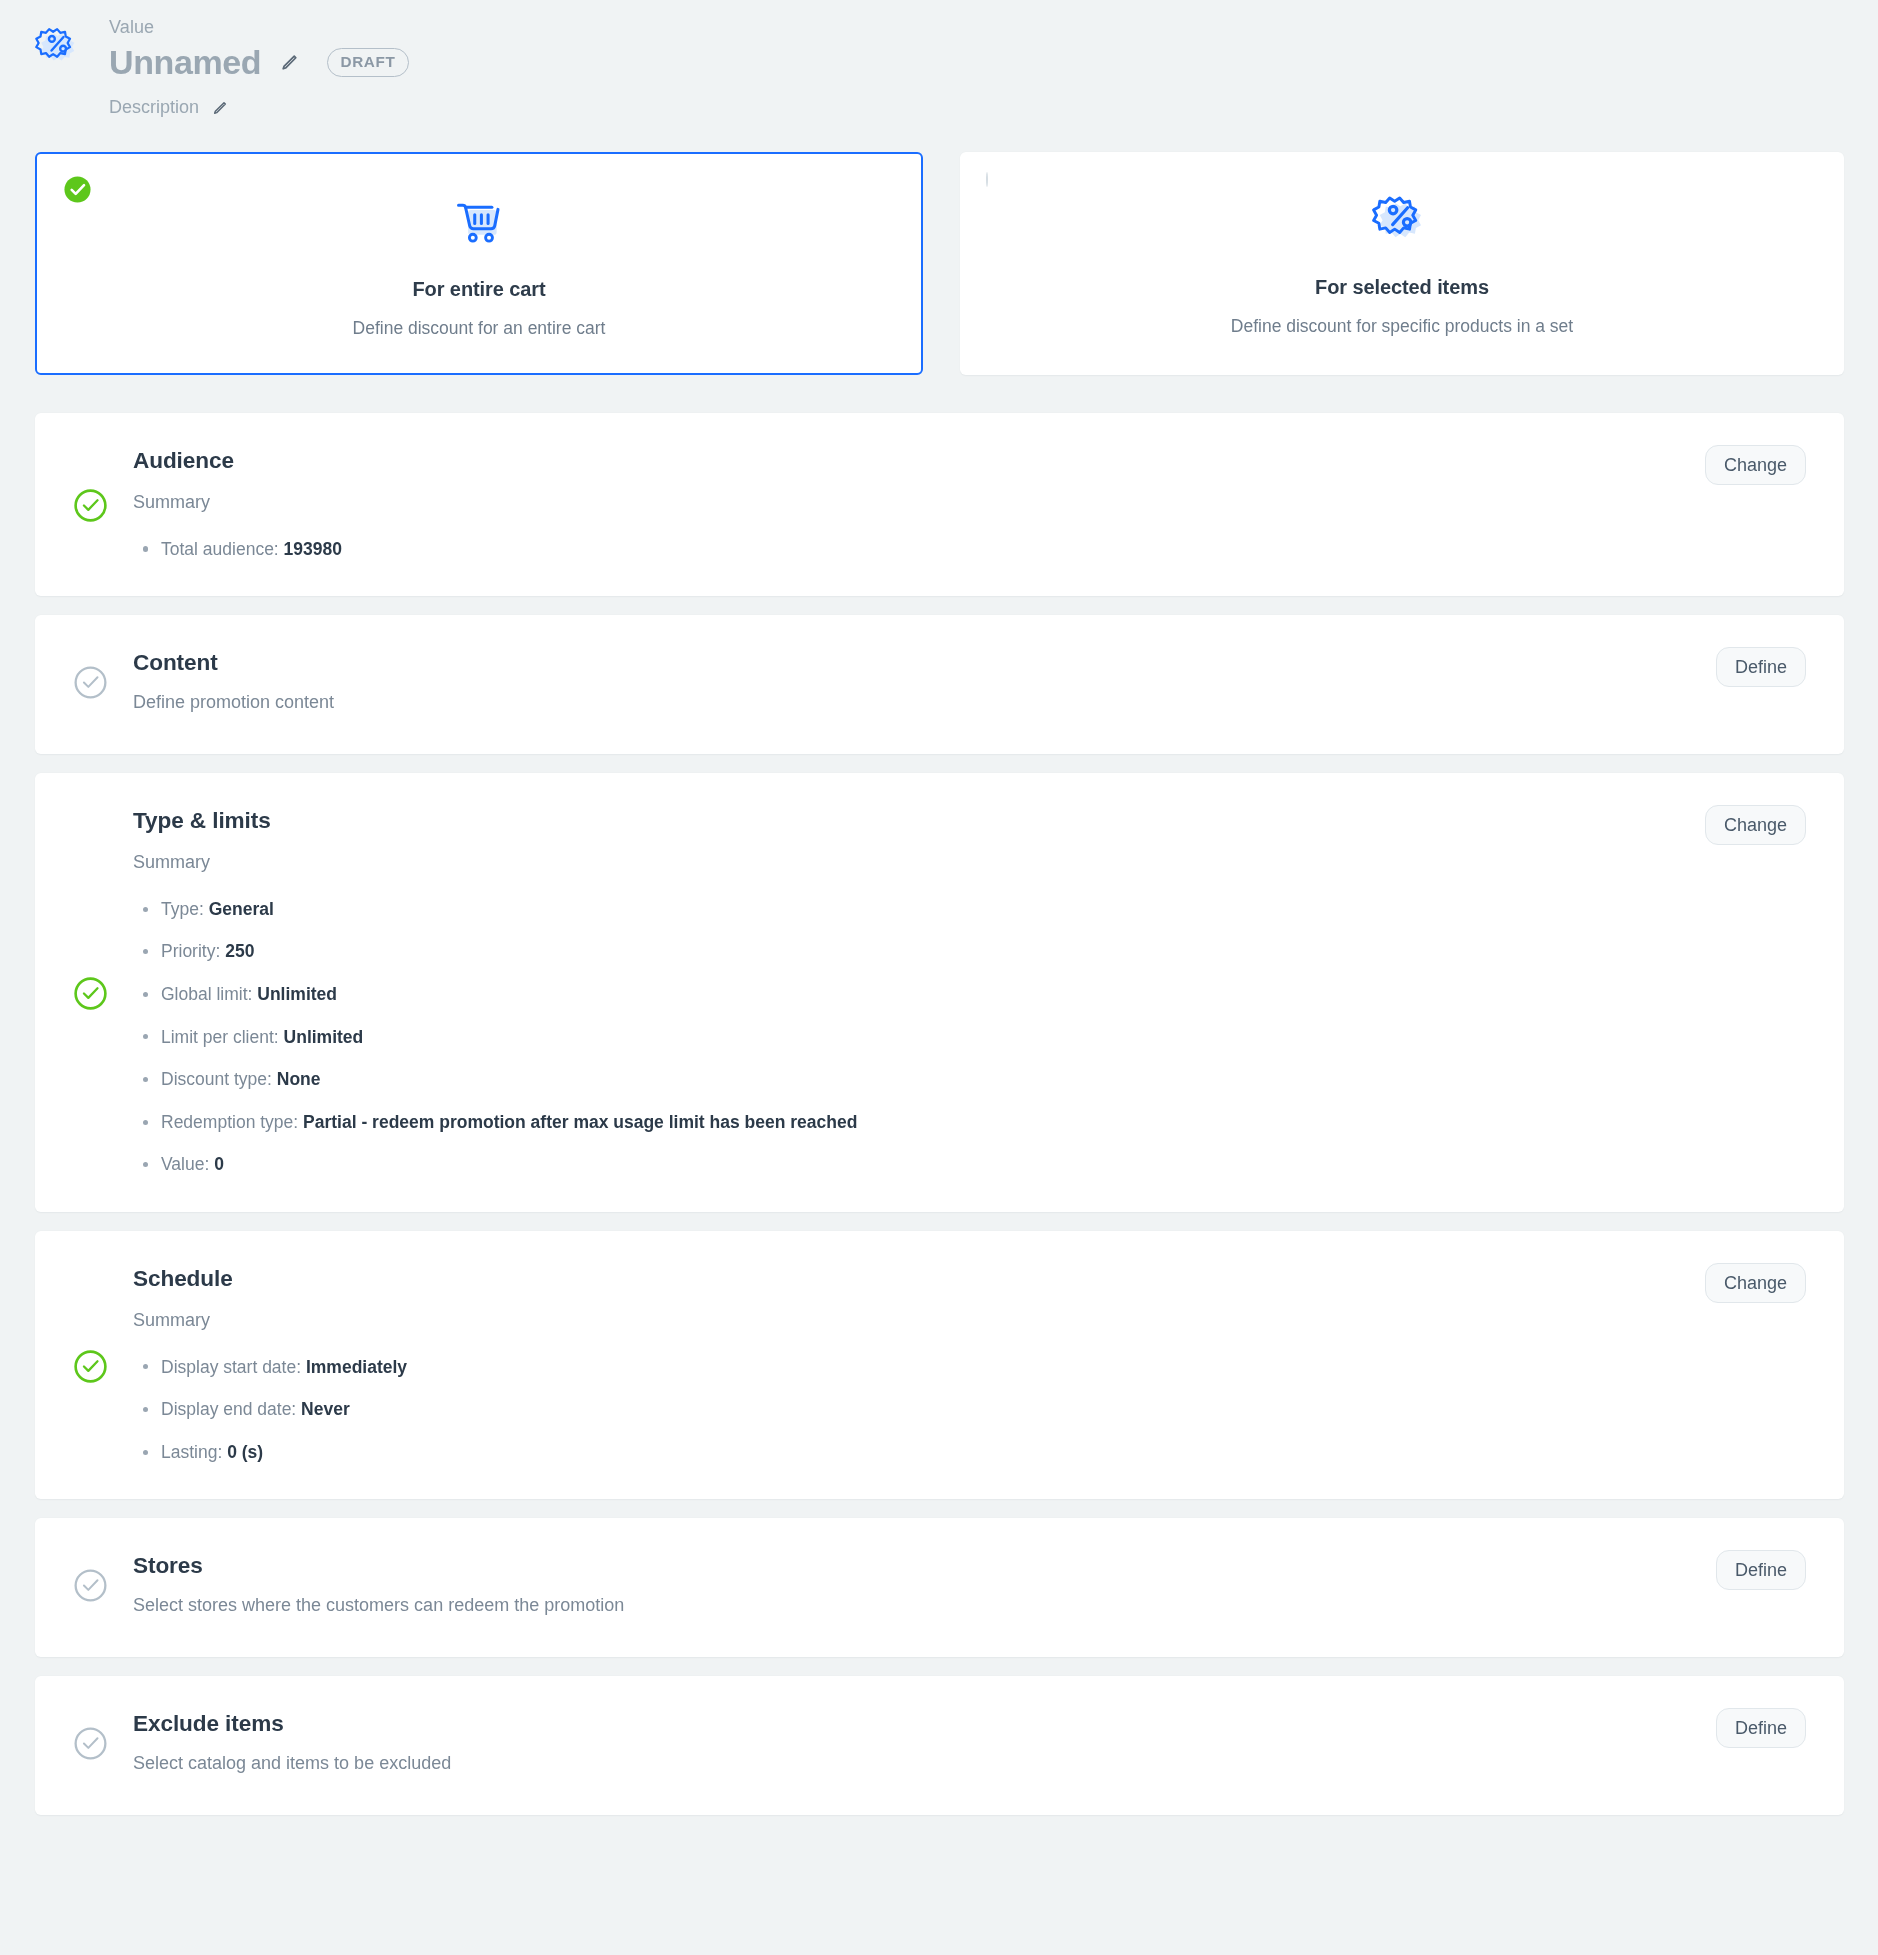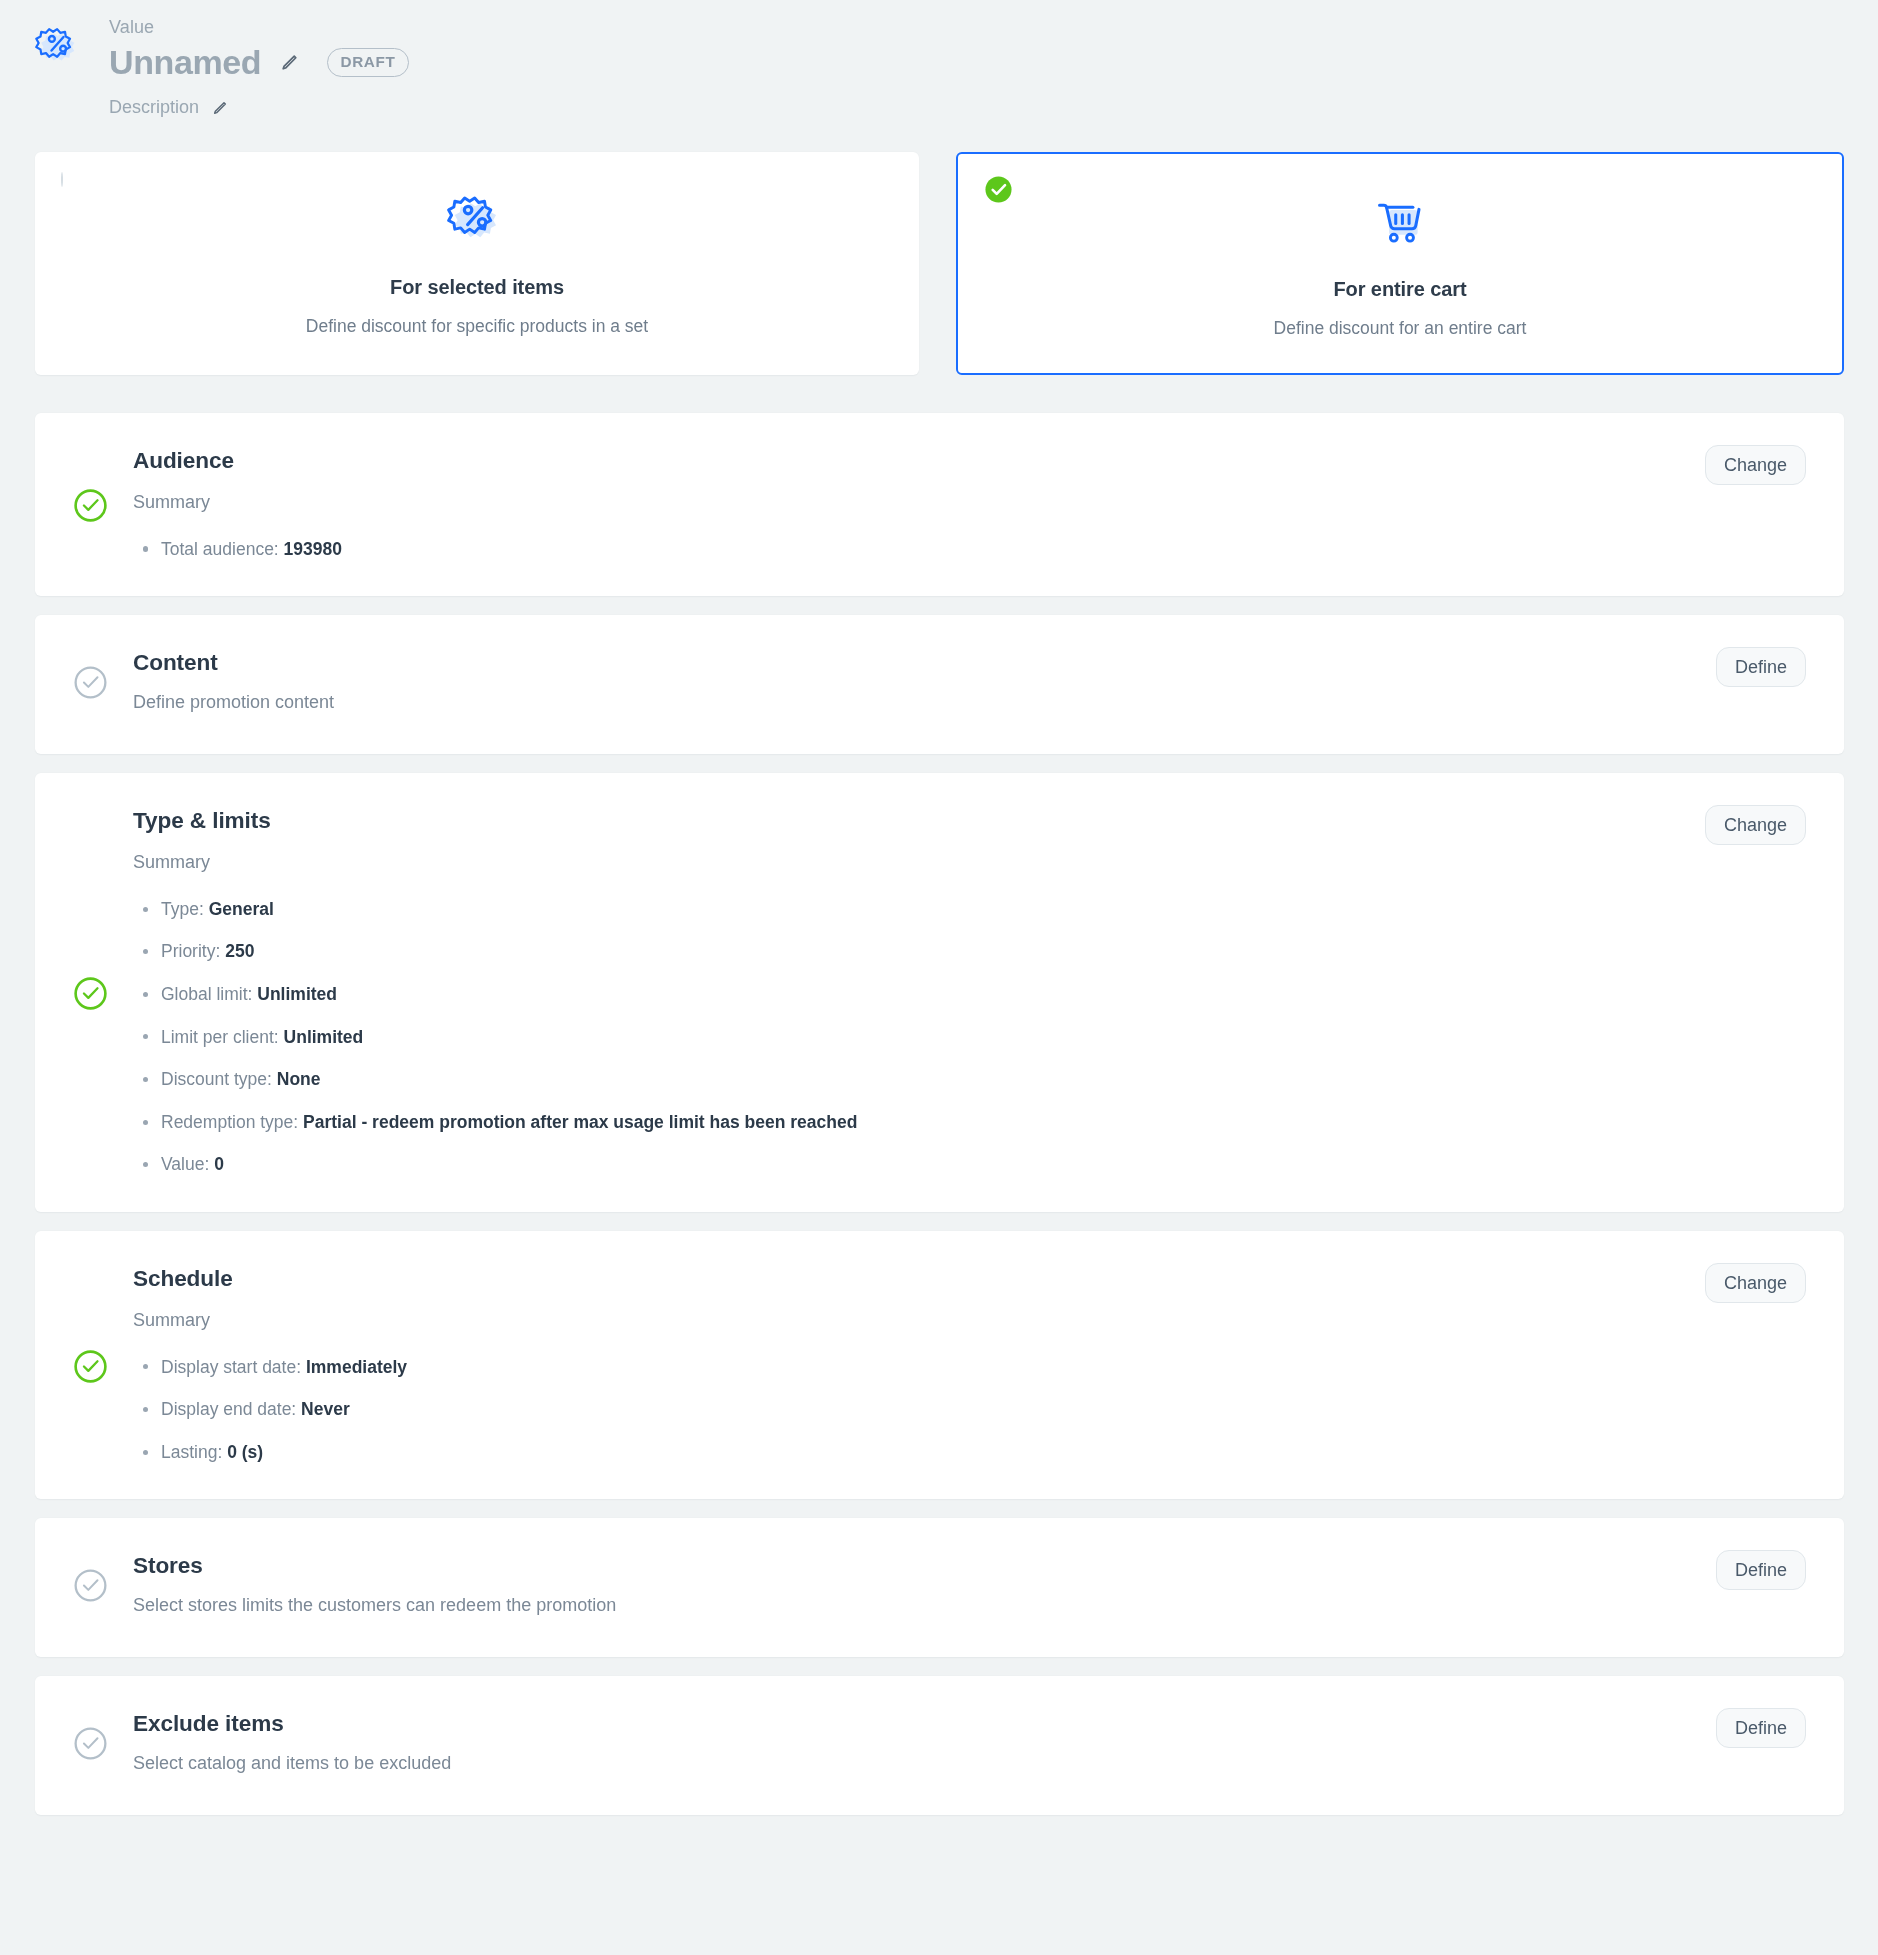--- a/index.html
+++ b/index.html
@@ -152,37 +152,20 @@
         <span class="pencil">
           <svg viewBox="0 0 24 24" width="16" height="16">
             <path d="M4 20 L7 19 L20 6 L18 4 L5 17 Z" fill="none" stroke="#5a6876" stroke-width="2.2" stroke-linejoin="round"></path>
           </svg>
         </span>
       </div>
     </div>
   </div>
 
   <div class="type-cards">
-
-    <div class="type-card">
-      <span class="card-marker">
-        <span class="radio-empty"></span>
-      </span>
-      <span class="card-icon">
-        <svg viewBox="0 0 64 64" width="60" height="60">
-          <path d="M36 13 l4.5 5.2 6.6 -1.4 1.1 6.6 5.9 3.2 -3.3 5.9 3.3 5.9 -5.9 3.2 -1.1 6.6 -6.6 -1.4 -4.5 5.2 -5.6 -3.7 -5.6 3.7 -4.5 -5.2 -6.6 1.4 -1.1 -6.6 -5.9 -3.2 3.3 -5.9 -3.3 -5.9 5.9 -3.2 1.1 -6.6 6.6 1.4 4.5 -5.2 5.6 3.7z" fill="#d7e7fd" transform="translate(2,3) scale(0.93)"></path>
-          <path d="M31 6 l4.6 5.3 6.8 -1.5 1.1 6.8 6.1 3.3 -3.4 6.1 3.4 6.1 -6.1 3.3 -1.1 6.8 -6.8 -1.5 -4.6 5.3 -5.8 -3.8 -5.8 3.8 -4.6 -5.3 -6.8 1.5 -1.1 -6.8 -6.1 -3.3 3.4 -6.1 -3.4 -6.1 6.1 -3.3 1.1 -6.8 6.8 1.5 4.6 -5.3 5.8 3.8z" fill="none" stroke="#1a6dff" stroke-width="3.4" stroke-linejoin="round" transform="translate(1,4) scale(0.92)"></path>
-          <line x1="22" y1="38" x2="38" y2="20" stroke="#1a6dff" stroke-width="3.4" stroke-linecap="round"></line>
-          <circle cx="22.5" cy="22.5" r="4" fill="none" stroke="#1a6dff" stroke-width="3.4"></circle>
-          <circle cx="37.5" cy="35.5" r="4" fill="none" stroke="#1a6dff" stroke-width="3.4"></circle>
-        </svg>
-      </span>
-      <div class="card-title">For selected items</div>
-      <div class="card-sub">Define discount for specific products in a set</div>
-    </div>
 
     <div class="type-card selected">
       <span class="card-marker">
         <svg viewBox="0 0 40 40" width="29" height="29">
           <circle cx="20" cy="20" r="18" fill="#5dc71b"></circle>
           <path d="M12 20.5 l5.5 5.5 L29 14" fill="none" stroke="#ffffff" stroke-width="3.6" stroke-linecap="round" stroke-linejoin="round"></path>
         </svg>
       </span>
       <span class="card-icon">
         <svg viewBox="0 0 64 64" width="61" height="61">
@@ -193,20 +176,37 @@
           <line x1="34" y1="25" x2="34" y2="34" stroke="#1a6dff" stroke-width="3.2" stroke-linecap="round"></line>
           <line x1="41" y1="25" x2="41" y2="34" stroke="#1a6dff" stroke-width="3.2" stroke-linecap="round"></line>
           <circle cx="25" cy="49" r="3.6" fill="none" stroke="#1a6dff" stroke-width="3"></circle>
           <circle cx="42" cy="49" r="3.6" fill="none" stroke="#1a6dff" stroke-width="3"></circle>
         </svg>
       </span>
       <div class="card-title">For entire cart</div>
       <div class="card-sub">Define discount for an entire cart</div>
     </div>
 
+    <div class="type-card">
+      <span class="card-marker">
+        <span class="radio-empty"></span>
+      </span>
+      <span class="card-icon">
+        <svg viewBox="0 0 64 64" width="60" height="60">
+          <path d="M36 13 l4.5 5.2 6.6 -1.4 1.1 6.6 5.9 3.2 -3.3 5.9 3.3 5.9 -5.9 3.2 -1.1 6.6 -6.6 -1.4 -4.5 5.2 -5.6 -3.7 -5.6 3.7 -4.5 -5.2 -6.6 1.4 -1.1 -6.6 -5.9 -3.2 3.3 -5.9 -3.3 -5.9 5.9 -3.2 1.1 -6.6 6.6 1.4 4.5 -5.2 5.6 3.7z" fill="#d7e7fd" transform="translate(2,3) scale(0.93)"></path>
+          <path d="M31 6 l4.6 5.3 6.8 -1.5 1.1 6.8 6.1 3.3 -3.4 6.1 3.4 6.1 -6.1 3.3 -1.1 6.8 -6.8 -1.5 -4.6 5.3 -5.8 -3.8 -5.8 3.8 -4.6 -5.3 -6.8 1.5 -1.1 -6.8 -6.1 -3.3 3.4 -6.1 -3.4 -6.1 6.1 -3.3 1.1 -6.8 6.8 1.5 4.6 -5.3 5.8 3.8z" fill="none" stroke="#1a6dff" stroke-width="3.4" stroke-linejoin="round" transform="translate(1,4) scale(0.92)"></path>
+          <line x1="22" y1="38" x2="38" y2="20" stroke="#1a6dff" stroke-width="3.4" stroke-linecap="round"></line>
+          <circle cx="22.5" cy="22.5" r="4" fill="none" stroke="#1a6dff" stroke-width="3.4"></circle>
+          <circle cx="37.5" cy="35.5" r="4" fill="none" stroke="#1a6dff" stroke-width="3.4"></circle>
+        </svg>
+      </span>
+      <div class="card-title">For selected items</div>
+      <div class="card-sub">Define discount for specific products in a set</div>
+    </div>
+
   </div>
 
   <div class="sections">
 
     <div class="section with-list" style="min-height:174px;">
       <button class="action-btn">Change</button>
       <div class="section-head">
         <span class="state-icon">
           <svg viewBox="0 0 40 40" width="35" height="35">
             <circle cx="20" cy="20" r="17" fill="none" stroke="#5dc71b" stroke-width="3"></circle>
@@ -322,21 +322,21 @@
       <button class="action-btn">Define</button>
       <div class="section-head">
         <span class="state-icon">
           <svg viewBox="0 0 40 40" width="35" height="35">
             <circle cx="20" cy="20" r="17" fill="none" stroke="#b3bfc9" stroke-width="2.6"></circle>
             <path d="M12.5 20 l5 5 L28 14" fill="none" stroke="#b3bfc9" stroke-width="2.3" stroke-linecap="round" stroke-linejoin="round"></path>
           </svg>
         </span>
         <div class="section-body">
           <div class="section-title">Stores</div>
-          <div class="section-subtitle">Select stores limits the customers can redeem the promotion</div>
+          <div class="section-subtitle">Select stores where the customers can redeem the promotion</div>
         </div>
       </div>
     </div>
 
     <div class="section compact" style="min-height:117px;">
       <button class="action-btn">Define</button>
       <div class="section-head">
         <span class="state-icon">
           <svg viewBox="0 0 40 40" width="35" height="35">
             <circle cx="20" cy="20" r="17" fill="none" stroke="#b3bfc9" stroke-width="2.6"></circle>

